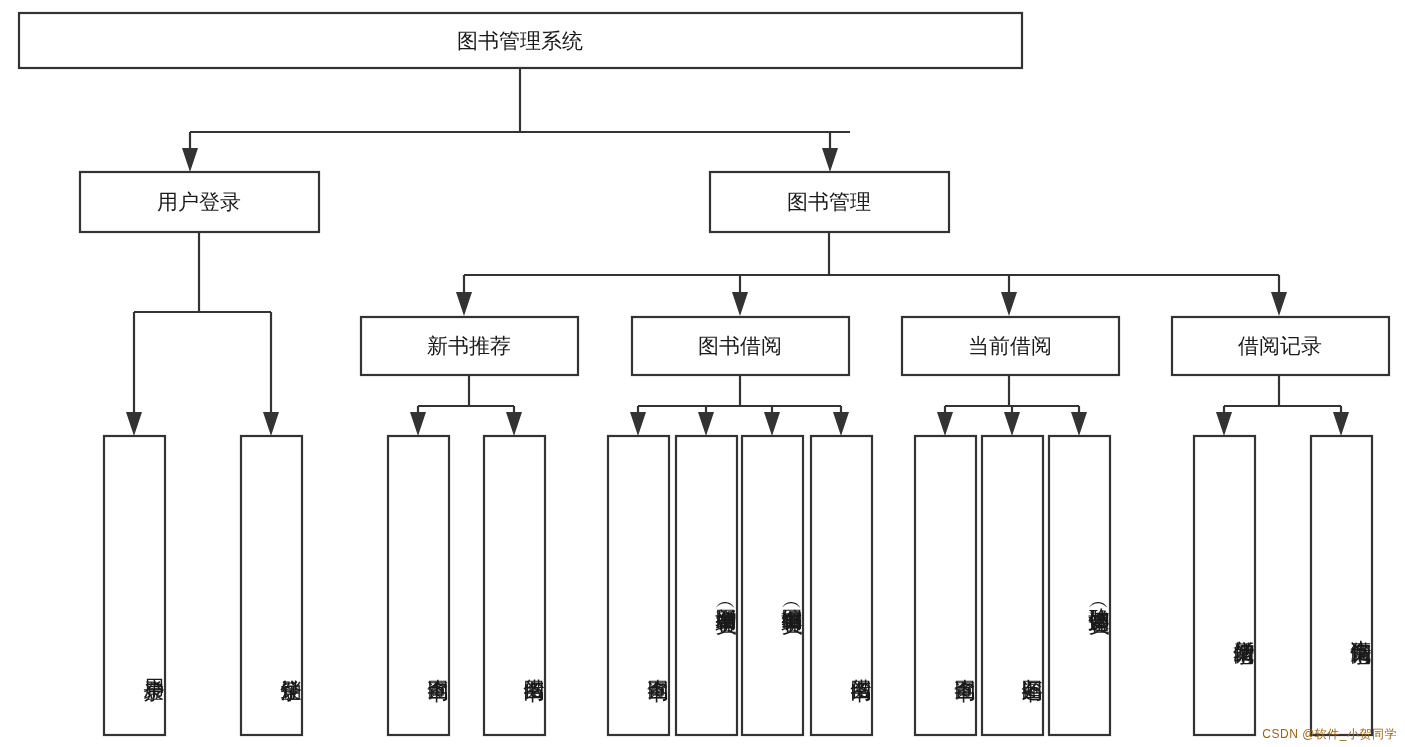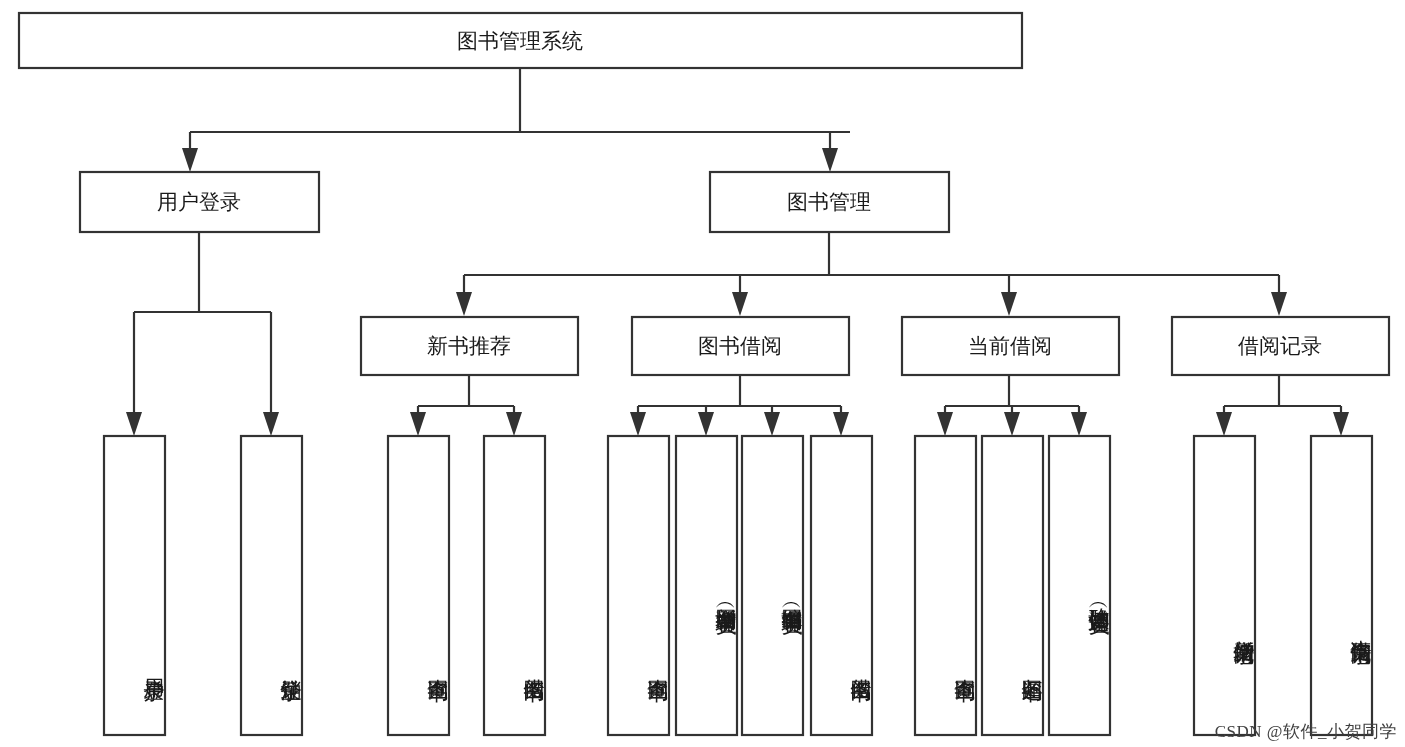--- a/index.html
+++ b/index.html
@@ -59,23 +59,23 @@
     display: flex;
     align-items: flex-start;
     justify-content: center;
     white-space: nowrap;
     pointer-events: none;
   }
   .watermark {
     position: absolute;
     right: 8px;
     bottom: 4px;
-    font-family: Liberation Serif, serif;
-    font-size: 17px;
-    color: #404040;
+    font-family: Liberation Sans, sans-serif;
+    font-size: 12px;
+    color: #a16207;
     white-space: nowrap;
     letter-spacing: 0.5px;
   }
 </style>
 </head>
 <body>
 
 <div id="diagram-root">
 
   <svg id="tree-svg" viewBox="0 0 1405 747">

